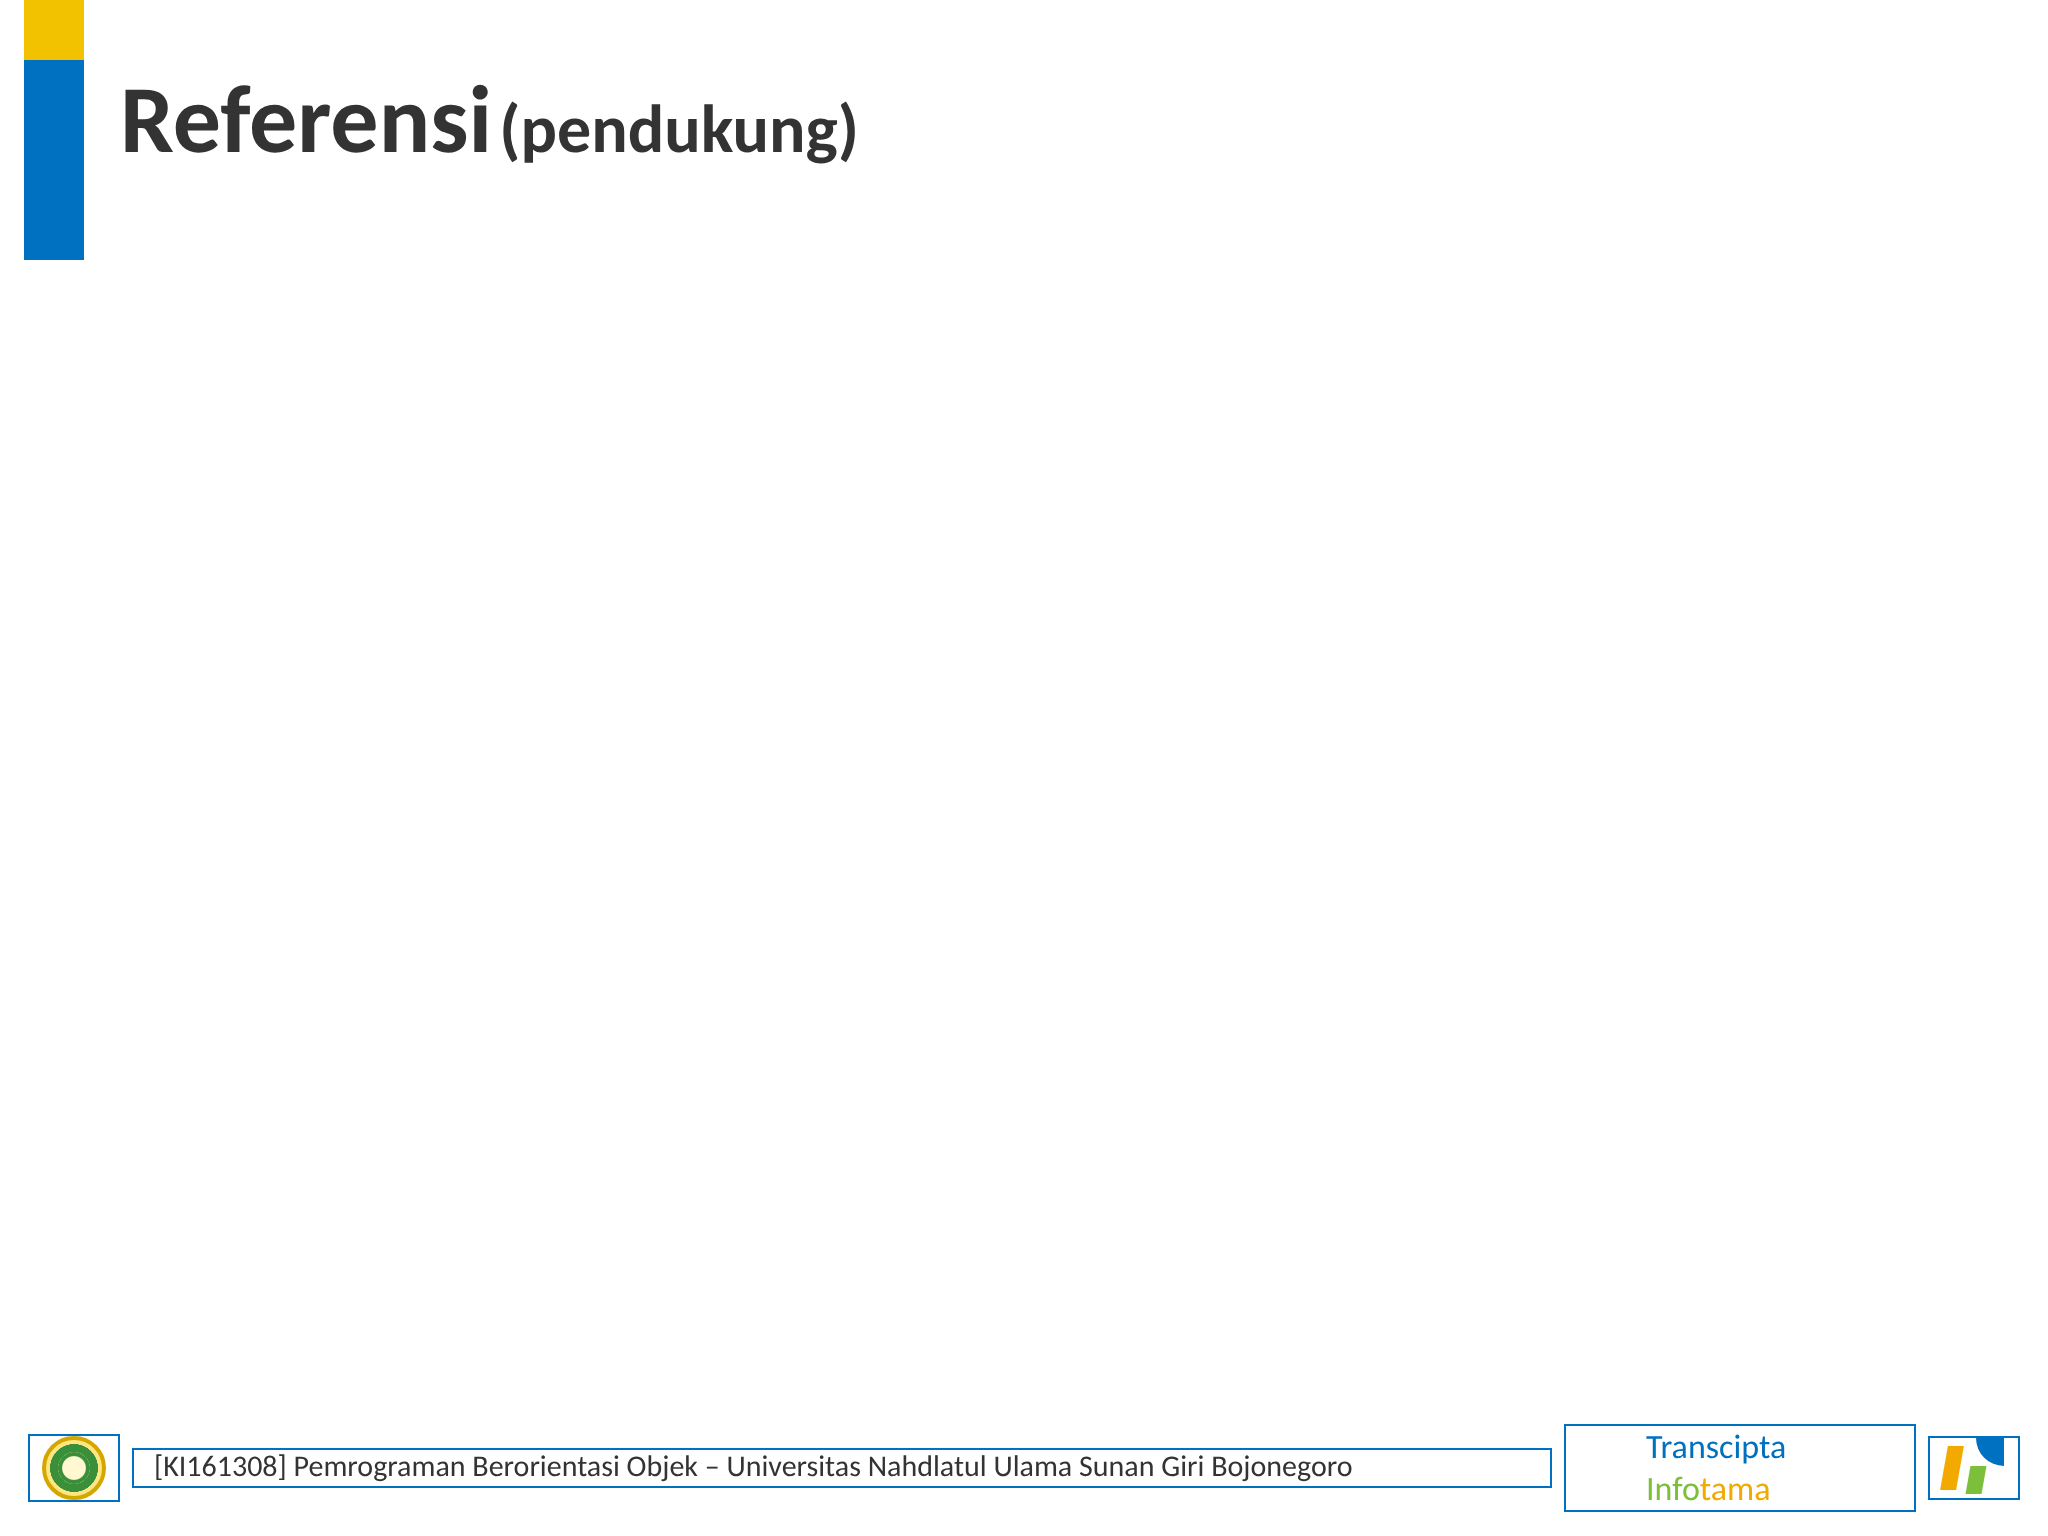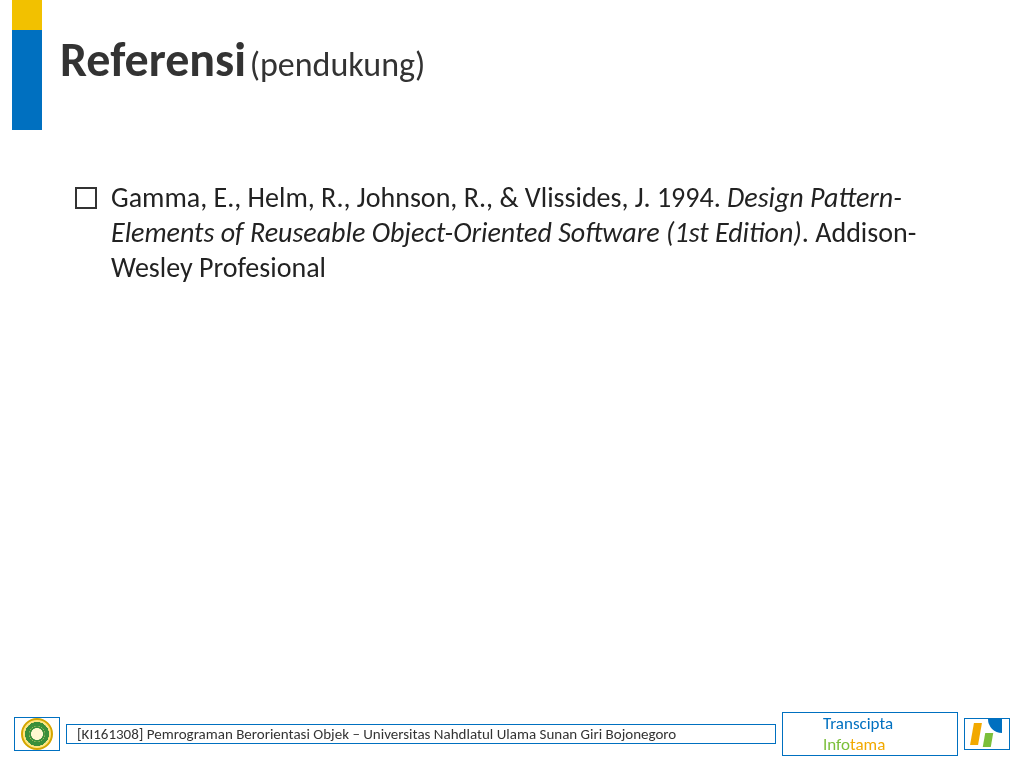--- a/index.html
+++ b/index.html
@@ -34,21 +34,21 @@
       right: 30px;
     }
     .title-main {
       font-size: 48px;
       font-weight: 700;
       color: #333;
       display: inline;
     }
     .title-sub {
       font-size: 34px;
-      font-weight: 400;
+      font-weight: 700;
       color: #333;
       display: inline;
     }
     .content {
       position: absolute;
       top: 180px;
       left: 75px;
       right: 40px;
     }
     .bullet-item {
@@ -164,26 +164,20 @@
 <div class="top-left-block"></div>
 <div class="left-bar"></div>
 
 <div class="title-area">
   <span class="title-main">Referensi</span>
   <span> </span>
   <span class="title-sub">(pendukung)</span>
 </div>
 
 <div class="content">
-  <div class="bullet-item">
-    <div class="bullet-marker"></div>
-    <div class="bullet-text">
-      <span>Gamma, E., Helm, R., Johnson, R., &amp; Vlissides, J. 1994. </span><span class="italic">Design Pattern-Elements of Reuseable Object-Oriented Software (1st Edition)</span><span>. Addison-Wesley Profesional</span>
-    </div>
-  </div>
 </div>
 
 <div class="footer">
   <div class="footer-box fb-logo">
     <div class="uni-seal"></div>
   </div>
   <div class="footer-box fb-course">
     <span class="course-text">[KI161308] Pemrograman Berorientasi Objek – Universitas Nahdlatul Ulama Sunan Giri Bojonegoro</span>
   </div>
   <div class="footer-box fb-brand">

